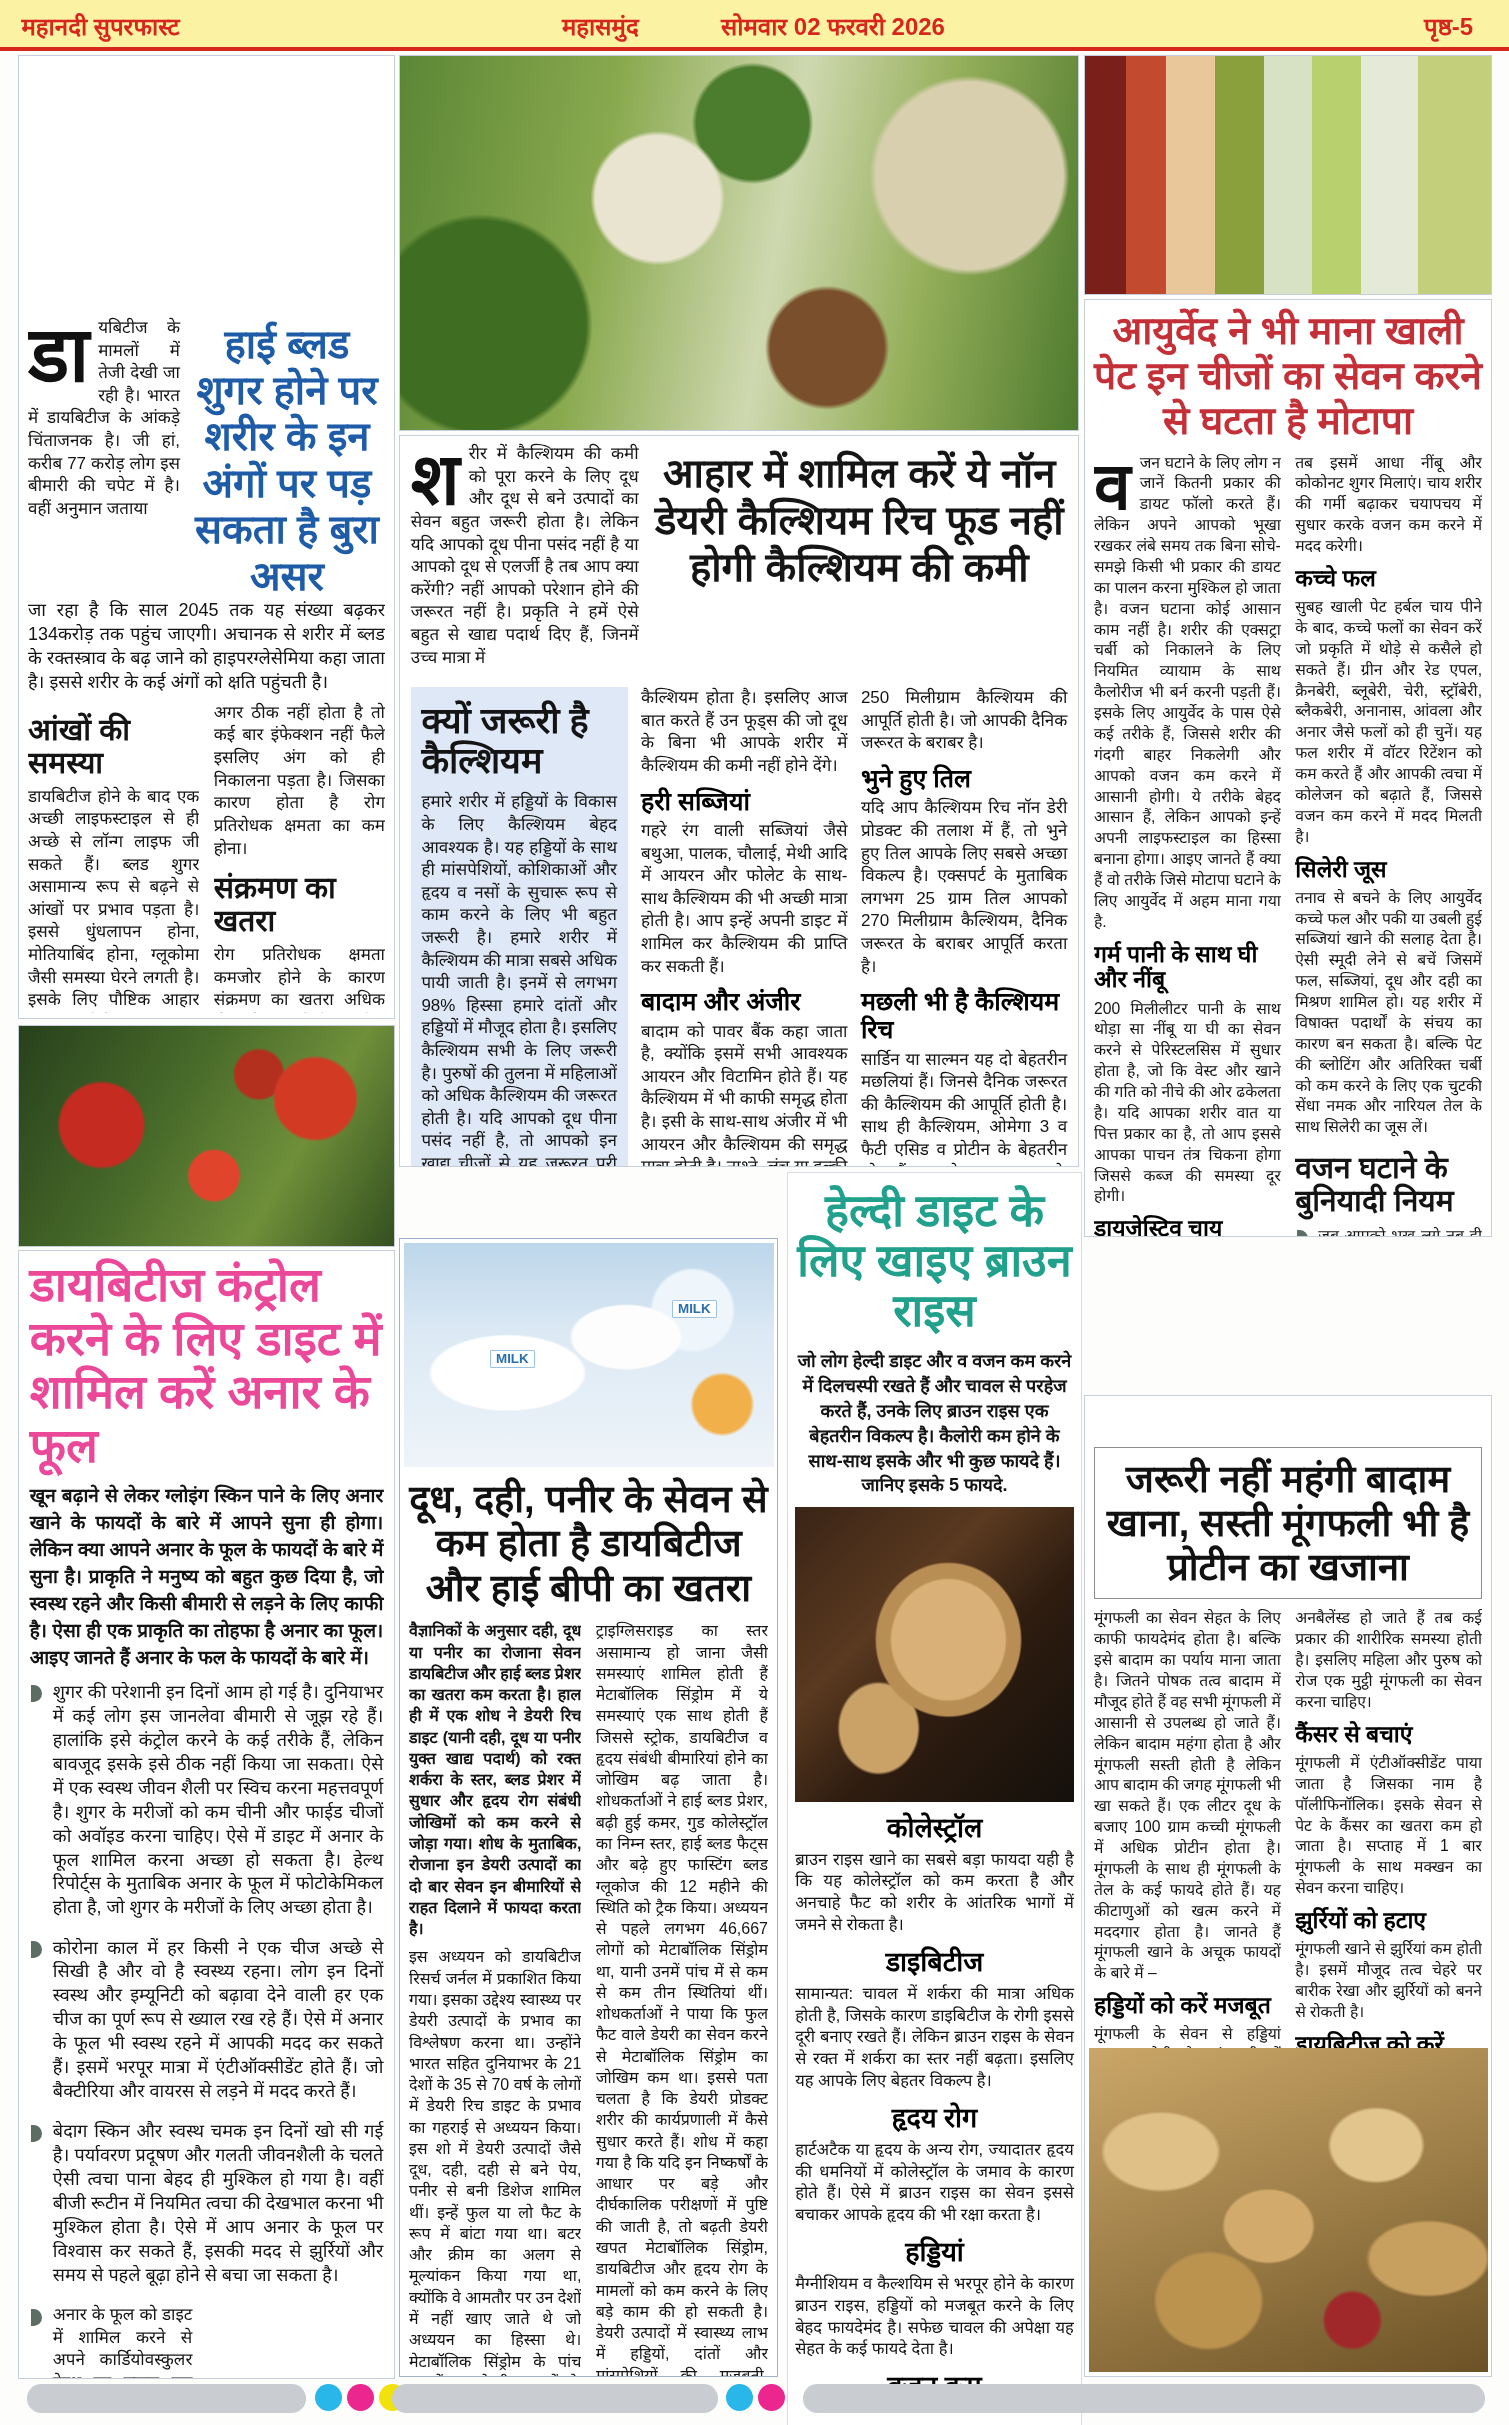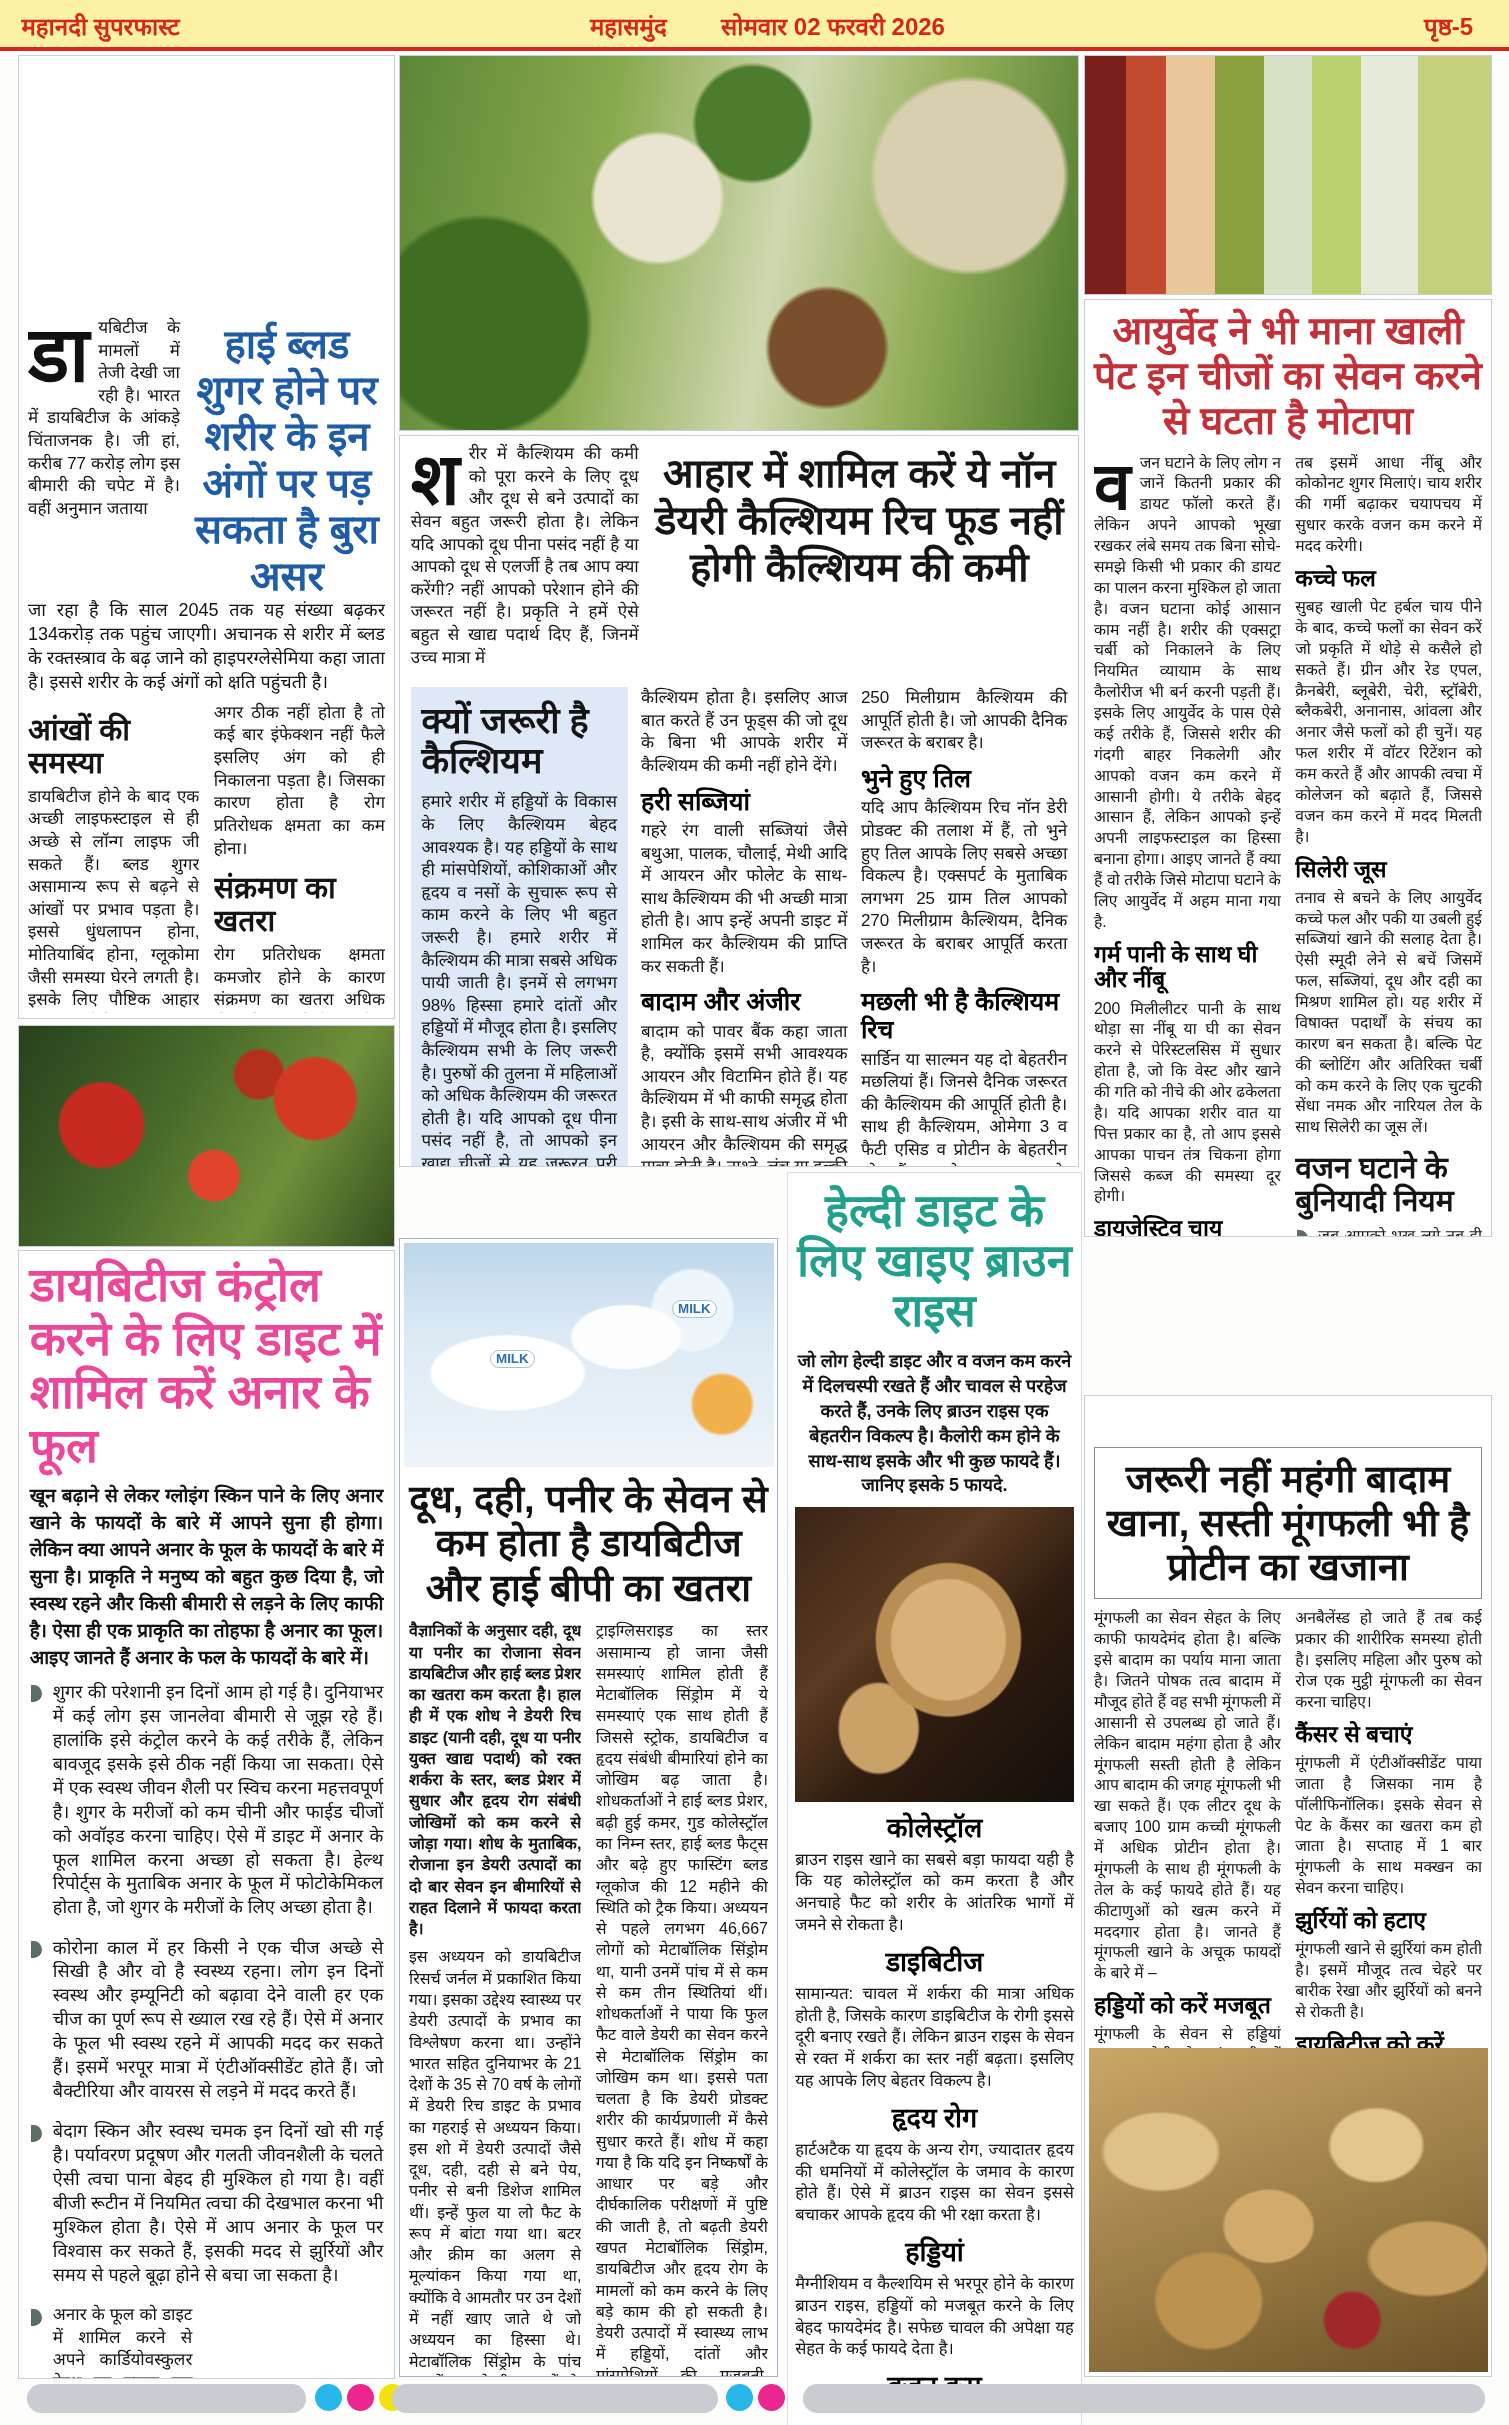--- a/index.html
+++ b/index.html
@@ -1,20 +1,20 @@
 <!DOCTYPE html>
 <html style="font-size:14.3px"><head>
 <meta charset="utf-8">
 <style>
   html,body{margin:0;padding:0;background:#e9e9e6;}
   #page{position:relative;width:1510px;height:2426px;background:#fdfdfc;font-family:"Liberation Sans","DejaVu Sans",sans-serif;color:#141414;overflow:hidden;}
   
   #masthead{position:absolute;left:0;top:0;width:1510px;height:47px;background:#fbf3a3;border-bottom:4.5px solid #d7271d;}
   #masthead span{position:absolute;top:9px;font-weight:bold;font-size:24px;color:#d7271d;white-space:nowrap;}
-  .mh-paper{left:21.5px;} .mh-city{left:590px;text-align:right;} .mh-date{left:721px;} .mh-page{left:1424px;}
+  .mh-paper{left:21.5px;} .mh-city{left:562px;text-align:right;} .mh-date{left:721px;} .mh-page{left:1424px;}
   
   .block{position:absolute;background:#fff;border:0.9px solid #c7cedb;box-sizing:border-box;overflow:hidden;}
   .photo{position:absolute;box-sizing:border-box;border:0.9px solid #c7cedb;}
   .p{font-size:17px;line-height:1.33;text-align:justify;margin:0 0 7.2px 0;}
   .sub{font-weight:bold;font-size:25px;line-height:1.12;margin:9px 0 5.4px 0;color:#000;}
   .bigsub{font-weight:bold;font-size:30px;line-height:1.1;margin:10.7px 0 7.2px 0;}
   .cols{display:flex;gap:14.3px;}
   .col{flex:1;min-width:0;overflow:hidden;}
   .dropcap{float:left;font-weight:bold;color:#111;line-height:.85;margin:5.4px 9px 0 0;}
   .blt{flex:0 0 10.7px;width:10.7px;height:17px;background:#5c6e63;border-radius:0 10.7px 10.7px 0;margin:4.5px 10.7px 0 1.8px;}
@@ -54,21 +54,21 @@
   #anar-block{left:18px;top:1250px;width:377px;height:1129px;}
   #anar-inner{position:absolute;left:10.7px;right:10.7px;top:5.4px;bottom:3.6px;}
   #anar-headline{font-weight:bold;font-size:47px;line-height:1.14;color:#ec4899;margin:1.8px 0 10.7px 0;}
   #anar-intro{font-weight:bold;font-size:19px;line-height:1.42;text-align:justify;margin-bottom:9px;}
   #anar-list .p{font-size:18px;}
   #anar-tail{display:flex;gap:9px;}
   #anar-tail-left{flex:0 0 46%;}
   
   #dairy-block{left:399px;top:1238px;width:379px;height:1139px;border-color:#9fb3cf;}
   #milk-photo{position:absolute;left:3.6px;top:3.6px;width:370px;height:224px;background:radial-gradient(ellipse at 28% 58%,#ffffff 0 20%,transparent 21%),radial-gradient(ellipse at 60% 42%,#fdfdfd 0 17%,transparent 18%),radial-gradient(circle at 86% 72%,#f2b04a 0 8%,transparent 9%),radial-gradient(circle at 78% 30%,#eef6fb 0 12%,transparent 13%),linear-gradient(180deg,#bcd6ea,#dce9f4 40%,#eef4f9);}
-  .milk-label{position:absolute;font-weight:bold;font-size:13.4px;color:#2a6fae;background:#fff;border:0.9px solid #9cc2e2;border-radius:9px;padding:0.9px 5.4px;}
+  .milk-label{position:absolute;font-weight:bold;font-size:13.4px;color:#2a6fae;background:#fff;border:0.9px solid #9cc2e2;border-radius:1px;padding:0.9px 5.4px;}
   #milk-label-1{left:86px;top:107px;} #milk-label-2{left:268px;top:57px;}
   #dairy-inner{position:absolute;left:9px;right:9px;top:233px;bottom:3.6px;}
   #dairy-headline{font-weight:bold;font-size:38px;line-height:1.16;color:#111;text-align:center;margin:5.4px 0 10.7px 0;}
   #dairy-cols .p{font-size:16px;}
   .lede{font-weight:bold;}
   
   #rice-block{left:787px;top:1172px;width:295px;height:1550px;border-color:#d7dce5;}
   #rice-inner{position:absolute;left:7.2px;right:7.2px;top:3.6px;bottom:3.6px;}
   #rice-headline{font-weight:bold;font-size:45px;line-height:1.12;color:#21a18c;text-align:center;margin:9px 0 12.5px 0;}
   #rice-intro{font-weight:bold;font-size:18px;line-height:1.38;text-align:center;margin-bottom:9px;}

